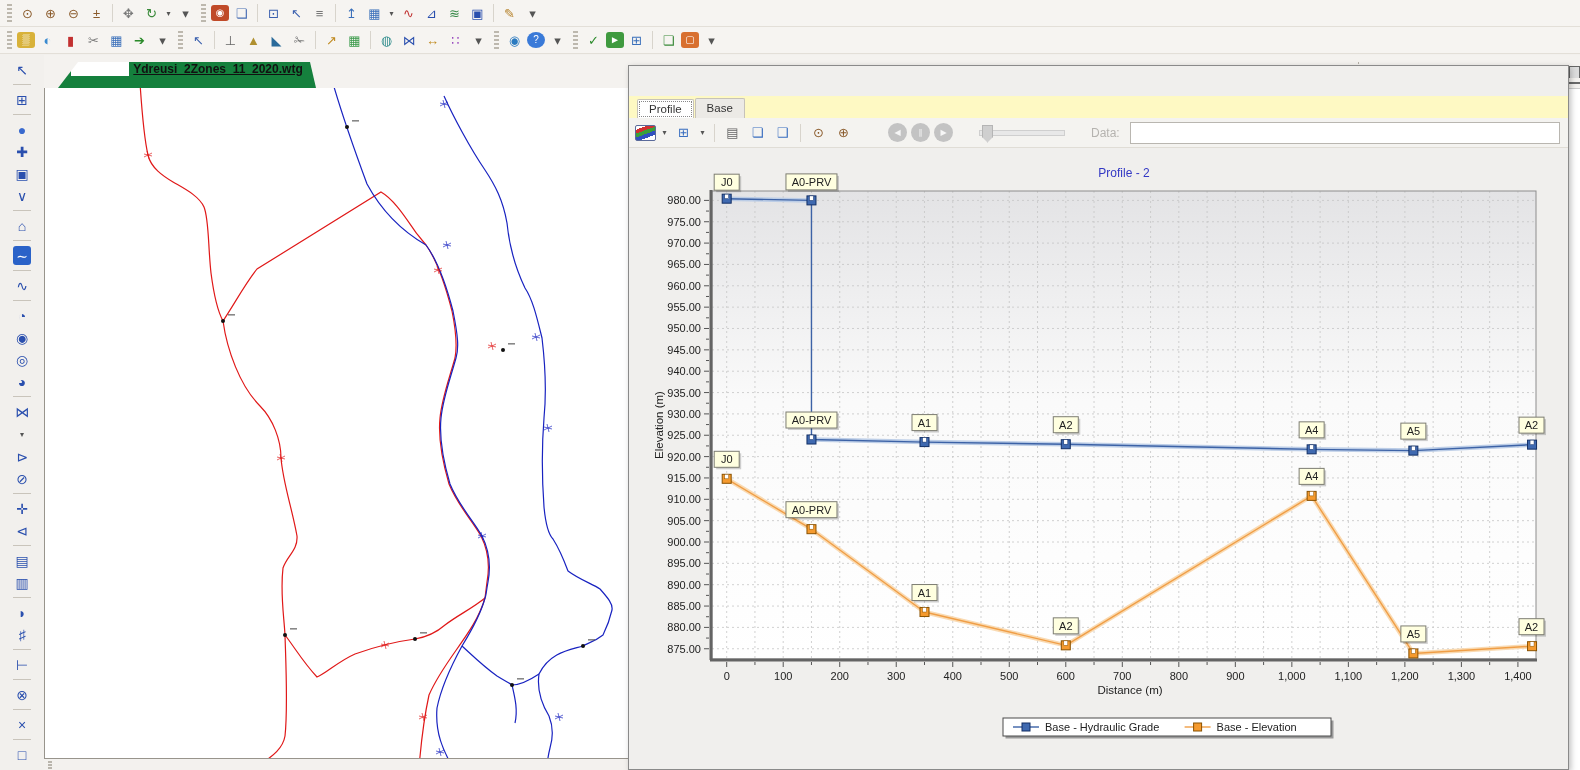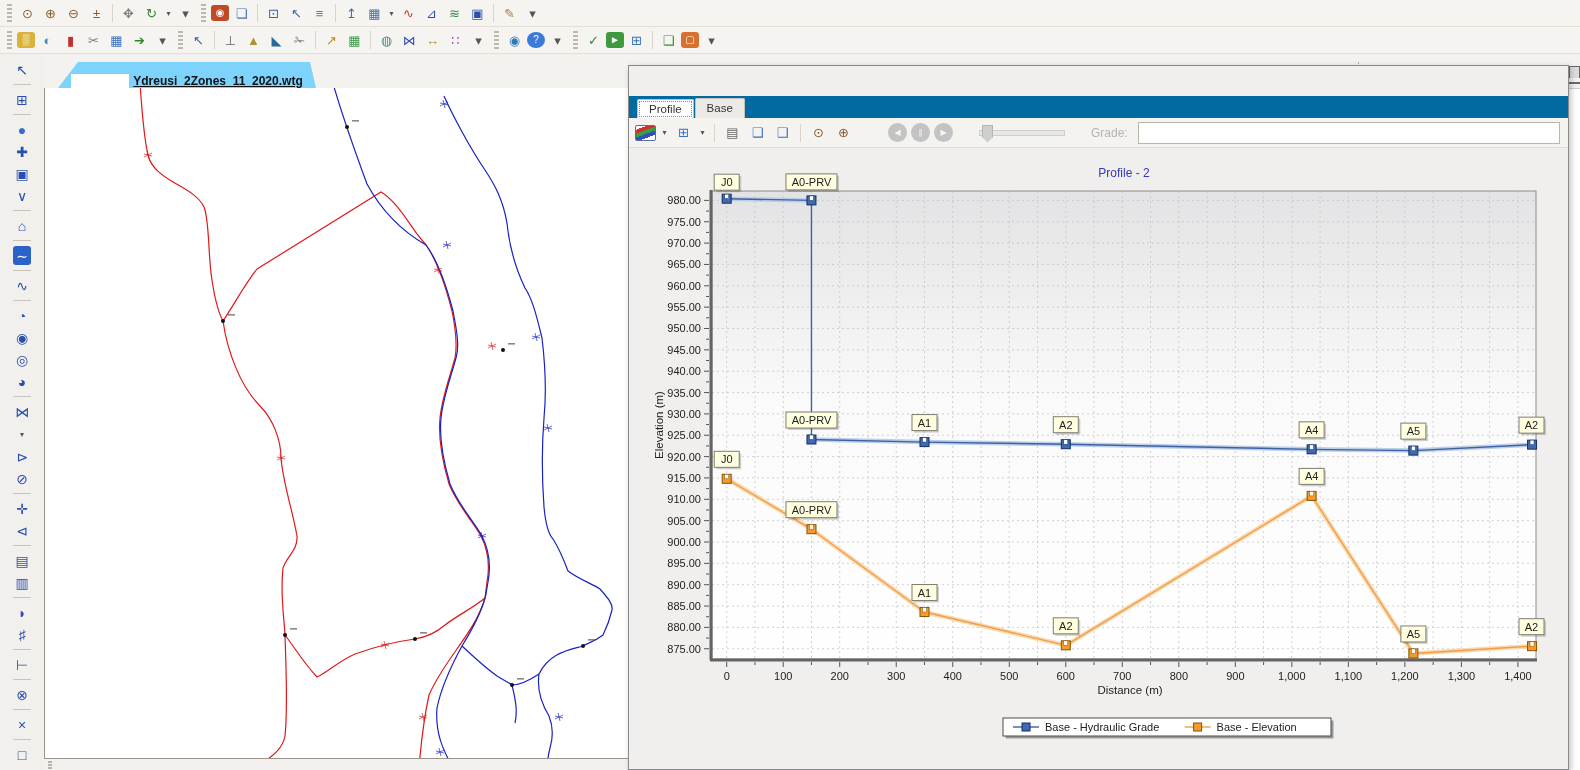--- a/index.html
+++ b/index.html
@@ -14,22 +14,22 @@
   .dd{width:9px;height:20px;display:inline-flex;align-items:center;justify-content:center;font-size:8px;color:#555;}
   .tsep{width:1px;height:18px;background:#d8d4cc;margin:0 3px;}
   .grip{width:5px;height:18px;margin:0 3px;background:repeating-linear-gradient(#bdb8ae 0 2px,transparent 2px 4px);}
   .icon-waves{width:19px;height:14px;border:1px solid #5a6a9a;border-radius:2px;
       background:linear-gradient(160deg,#fff 0 18%,#d03030 18% 36%,#3aa03a 36% 55%,#3050c0 55% 75%,#fff 75% 100%);}
   .sidebar{position:absolute;left:0;top:56px;width:44px;bottom:0;display:flex;flex-direction:column;
            align-items:center;padding-top:4px;gap:3px;overflow:hidden;}
   .sidebar .icon{height:19px;font-size:14px;}
   .ssep{width:18px;height:1px;background:#c9c4bb;margin:2px 0;}
   .tabstrip{position:absolute;left:44px;top:55px;right:0;height:33px;background:#f4f2ef;border-bottom:1px solid #98948c;}
-  .maptab{position:absolute;left:14px;bottom:0;width:258px;height:26px;background:#7dd3fc;
-          clip-path:polygon(20px 0,252px 0,258px 100%,0 100%);display:flex;align-items:flex-end;
+  .maptab{position:absolute;left:14px;bottom:0;width:258px;height:26px;background:#15803d;
+          clip-path:polygon(20px 0,252px 0,258px 100%,0 100%);display:flex;align-items:flex-start;
           justify-content:center;filter:drop-shadow(0 0 1px #999);}
   .redact{display:inline-block;width:58px;height:14px;background:#fff;margin-right:4px;}
   .maptab-label{font-size:12px;font-weight:bold;text-decoration:underline;color:#111;}
   .docnav{position:absolute;right:232px;bottom:8px;display:flex;gap:8px;color:#555;font-size:11px;}
   .ftheader{position:absolute;right:0;bottom:4px;width:222px;height:22px;border-left:1px dotted #b5b1a8;
             border-bottom:2px solid #6a6a6a;display:flex;align-items:center;gap:6px;padding-left:6px;box-sizing:border-box;}
   .ftgrip{width:4px;height:14px;background:repeating-linear-gradient(#b9b5ac 0 2px,transparent 2px 4px);}
   .fttitle{font-size:12px;font-weight:bold;color:#111;}
   .ftpin{margin-left:auto;width:9px;height:11px;border:1px solid #666;border-bottom:none;background:#ddd;}
   .mapview{position:absolute;left:44px;top:88px;width:584px;height:670px;background:#fff;
@@ -41,21 +41,21 @@
   .dialog{position:absolute;left:628px;top:65px;width:941px;height:705px;background:#f0efed;
           border:1px solid #8a8a8a;box-shadow:2px 2px 6px rgba(0,0,0,.25);box-sizing:border-box;}
   .dtitle{position:absolute;left:0;top:0;right:0;height:30px;background:#ffffff;display:flex;align-items:center;padding-left:8px;gap:6px;}
   .dtitle .txt{font-size:12px;color:#000;}
   .winbtns{position:absolute;right:10px;top:0;height:30px;display:flex;align-items:center;gap:30px;}
   .wb{width:14px;height:14px;position:relative;display:inline-block;}
   .wb-min::after{content:"";position:absolute;left:2px;right:2px;top:7px;height:1px;background:#222;}
   .wb-max::after{content:"";position:absolute;left:2px;top:2px;width:9px;height:9px;border:1px solid #222;}
   .wb-close::before,.wb-close::after{content:"";position:absolute;left:1px;top:6px;width:12px;height:1.4px;background:#222;}
   .wb-close::before{transform:rotate(45deg);} .wb-close::after{transform:rotate(-45deg);}
-  .dtabs{position:absolute;left:0;top:30px;right:0;height:22px;border-bottom:1px solid #cfccc4;background:#0369a1;display:flex;align-items:flex-end;padding-left:8px;}
+  .dtabs{position:absolute;left:0;top:30px;right:0;height:22px;border-bottom:1px solid #cfccc4;background:#fef9c3;display:flex;align-items:flex-end;padding-left:8px;}
   .dtab{font-size:11.5px;padding:3px 11px 4px;border:1px solid #c6c2ba;border-bottom:none;margin-right:1px;color:#333;background:#eceae6;border-radius:2px 2px 0 0;}
   .dtab.active{background:#fff;outline:1px dotted #888;outline-offset:-3px;position:relative;top:1px;}
   .dtoolbar{position:absolute;left:0;top:52px;right:0;height:30px;background:#f4f3f0;border-bottom:1px solid #e0ddd6;
             display:flex;align-items:center;gap:4px;padding-left:6px;box-sizing:border-box;}
   .pb{width:19px;height:19px;border-radius:50%;background:#c3c3c3;color:#f6f6f6;display:inline-flex;
       align-items:center;justify-content:center;font-size:8px;}
   .slider{width:84px;height:4px;background:#e8e8e8;border:1px solid #cfcfcf;position:relative;margin:0 4px;}
   .sthumb{position:absolute;left:2px;top:-6px;width:9px;height:16px;background:#cfcfcf;border:1px solid #b5b5b5;
           clip-path:polygon(0 0,100% 0,100% 70%,50% 100%,0 70%);}
   .timelabel{font-size:12px;color:#b5b3af;margin-left:18px;}
@@ -314,21 +314,21 @@
         <span class="icon" style="color: rgb(138, 90, 42);">⊙</span>
         <span class="icon" style="color: rgb(138, 90, 42);">⊕</span>
         <span style="width: 26px;"></span>
         <span class="pb">◀</span>
         <span class="pb">∥</span>
         <span class="pb">▶</span>
         <span style="width: 14px;"></span>
         <span class="slider">
           <span class="sthumb"></span>
         </span>
-        <span class="timelabel">Grade:</span>
+        <span class="timelabel">Data:</span>
         <input class="time-input" style="">
       </div>
     <div class="chart-host" id="chart"><svg width="938" height="623">
           <defs>
             <linearGradient id="pg" x1="0" y1="0" x2="0" y2="1">
               <stop offset="0%" stop-color="#e3e3e5"></stop>
               <stop offset="45%" stop-color="#fafafa"></stop>
               <stop offset="100%" stop-color="#ffffff"></stop>
             </linearGradient>
           </defs>

